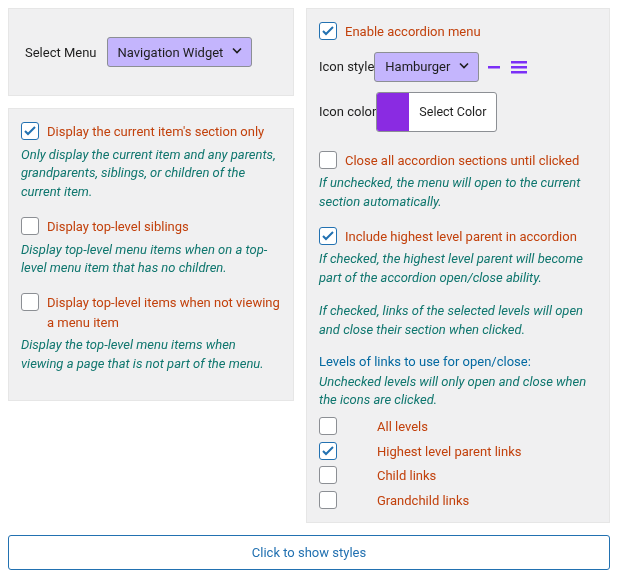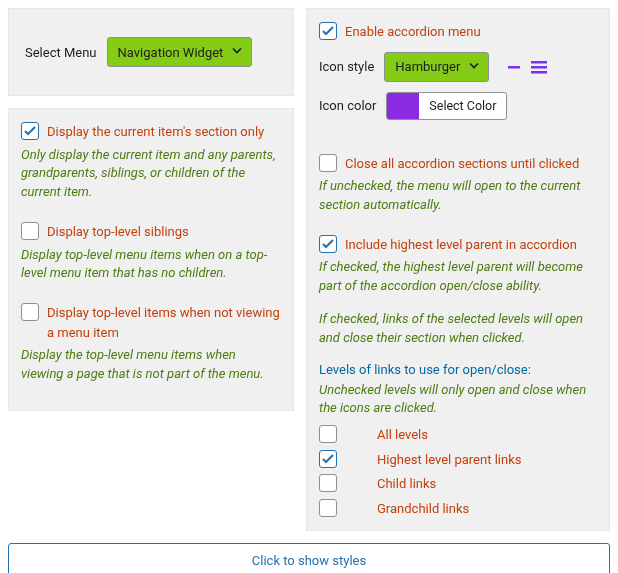--- a/index.html
+++ b/index.html
@@ -25,21 +25,21 @@
     padding: 12px;
   }
   .row-select {
     display: flex;
     align-items: center;
     gap: 10px;
     padding: 16px 4px;
   }
   .row-select label { color: #1e1e1e; }
   .select {
-    background: #84cc16;
+    background: #c4b5fd;
     border: 1px solid #8c8f94;
     border-radius: 3px;
     padding: 6px 28px 6px 10px;
     font-size: 13px;
     position: relative;
     display: inline-flex;
     align-items: center;
     cursor: pointer;
     min-height: 30px;
   }
@@ -47,21 +47,21 @@
     position: absolute;
     right: 8px;
     top: 50%;
     transform: translateY(-50%);
     pointer-events: none;
   }
   .opt-row {
     display: flex;
     align-items: flex-start;
     gap: 8px;
-    margin-top: 19px;
+    margin-top: 4px;
   }
   .opt-row:first-child { margin-top: 0; }
   .cb {
     width: 18px;
     height: 18px;
     border: 1px solid #8c8f94;
     border-radius: 3px;
     background: #fff;
     flex: 0 0 18px;
     display: inline-flex;
@@ -69,47 +69,46 @@
     justify-content: center;
     cursor: pointer;
     margin-top: 1px;
   }
   .cb.checked { border-color: #2271b1; }
   .cb svg { display: none; }
   .cb.checked svg { display: block; }
   .opt-label { color: #c2410c; line-height: 1.5; padding-top: 1px; cursor: pointer; }
   .help {
     font-style: italic;
-    color: #4d7c0f;
+    color: #0f766e;
     line-height: 1.45;
     margin: 4px 0 14px 0;
   }
   .sect-spacer { height: 4px; }
   .field-row {
     display: flex;
     align-items: center;
-    gap: 10px;
     margin: 10px 0;
   }
   .field-row > .lbl { color: #1e1e1e; }
   .icon-preview {
     display: inline-flex;
     align-items: center;
     gap: 10px;
     margin-left: 8px;
   }
   .color-btn {
     display: inline-flex;
     align-items: center;
     border: 1px solid #8c8f94;
     border-radius: 3px;
     overflow: hidden;
     background: #fff;
     cursor: pointer;
-    height: 28px;
+    height: 40px;
   }
   .color-swatch {
     width: 32px;
     align-self: stretch;
   }
   .color-btn span.txt {
     padding: 0 10px;
     font-size: 12.5px;
     color: #1e1e1e;
   }

